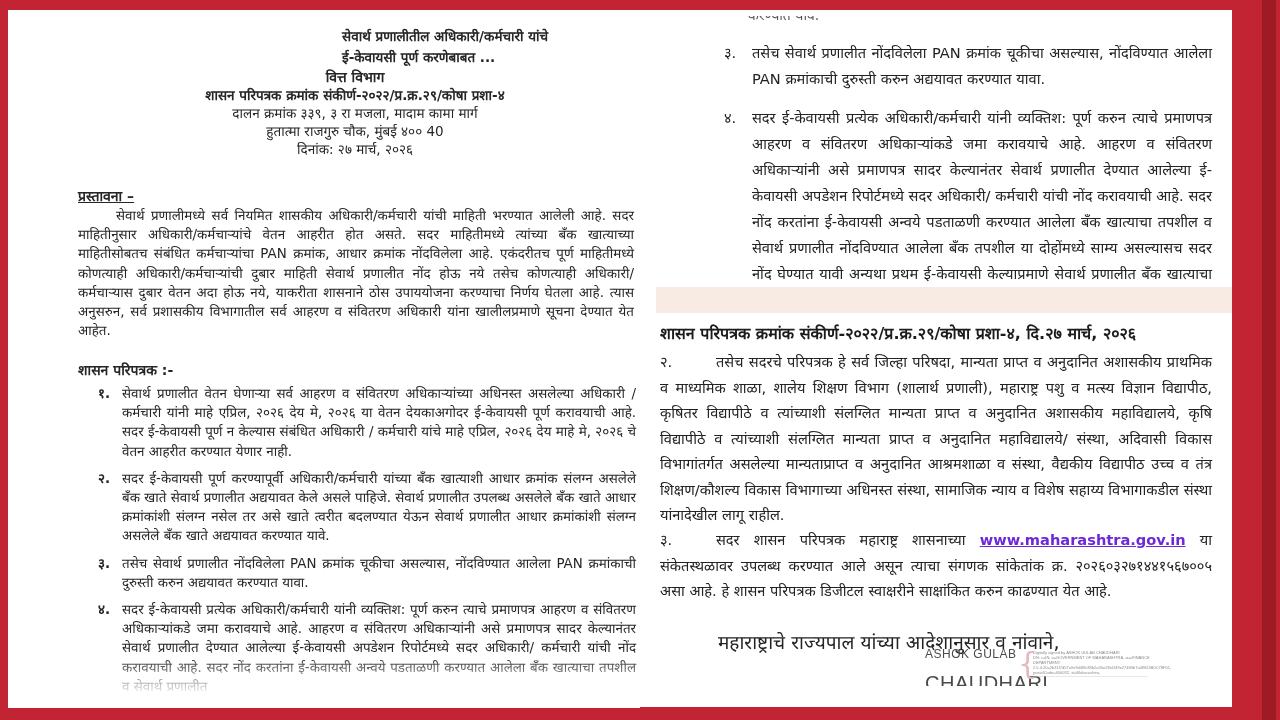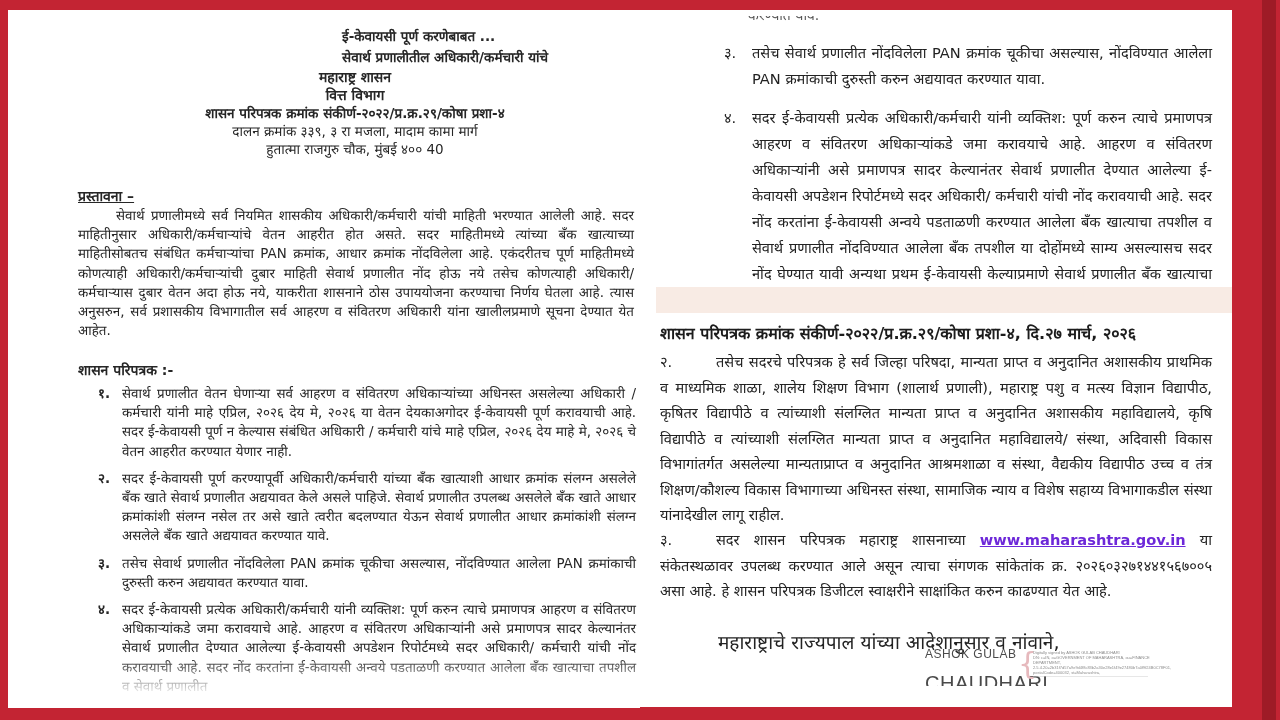--- a/index.html
+++ b/index.html
@@ -56,30 +56,30 @@
   .r-sig{position:absolute;left:393px;top:640px;width:340px;transform:scale(.5);transform-origin:top left;color:#8b8b8b;font-family:"Liberation Sans",sans-serif;}
   .r-sig div{font-size:8px;line-height:10px;white-space:nowrap;}
   .r-sig .rule{border-bottom:1px solid #cfcfcf;width:230px;height:2px;}
 </style>
 </head>
 <body>
 
 <div class="page page-left">
 
   <div class="l-subject">
+    <div>सेवार्थ प्रणालीतील अधिकारी/कर्मचारी यांचे</div>
     <div>ई-केवायसी पूर्ण करणेबाबत ...</div>
-    <div>सेवार्थ प्रणालीतील अधिकारी/कर्मचारी यांचे</div>
   </div>
 
   <div class="l-govhdr">
-    <div class="b">महाराष्ट्र शासन</div>
     <div class="b">वित्त विभाग</div>
     <div class="bc">शासन परिपत्रक क्रमांक संकीर्ण-२०२२/प्र.क्र.२९/कोषा प्रशा-४</div>
     <div>दालन क्रमांक ३३९, ३ रा मजला, मादाम कामा मार्ग</div>
     <div>हुतात्मा राजगुरु चौक, मुंबई ४०० 40</div>
+    <div>दिनांक: २७ मार्च, २०२६</div>
   </div>
 
   <div class="l-pre-h">प्रस्तावना –</div>
 
   <div class="l-intro">सेवार्थ प्रणालीमध्ये सर्व नियमित शासकीय अधिकारी/कर्मचारी यांची माहिती भरण्यात आलेली आहे. सदर माहितीनुसार अधिकारी/कर्मचाऱ्यांचे वेतन आहरीत होत असते. सदर माहितीमध्ये त्यांच्या बँक खात्याच्या माहितीसोबतच संबंधित कर्मचाऱ्यांचा PAN क्रमांक, आधार क्रमांक नोंदविलेला आहे. एकंदरीतच पूर्ण माहितीमध्ये कोणत्याही अधिकारी/कर्मचाऱ्यांची दुबार माहिती सेवार्थ प्रणालीत नोंद होऊ नये तसेच कोणत्याही अधिकारी/कर्मचाऱ्यास दुबार वेतन अदा होऊ नये, याकरीता शासनाने ठोस उपाययोजना करण्याचा निर्णय घेतला आहे. त्यास अनुसरुन, सर्व प्रशासकीय विभागातील सर्व आहरण व संवितरण अधिकारी यांना खालीलप्रमाणे सूचना देण्यात येत आहेत.</div>
 
   <div class="l-sec-h">शासन परिपत्रक :-</div>
 
   <div class="l-list">
     <div class="l-item">

